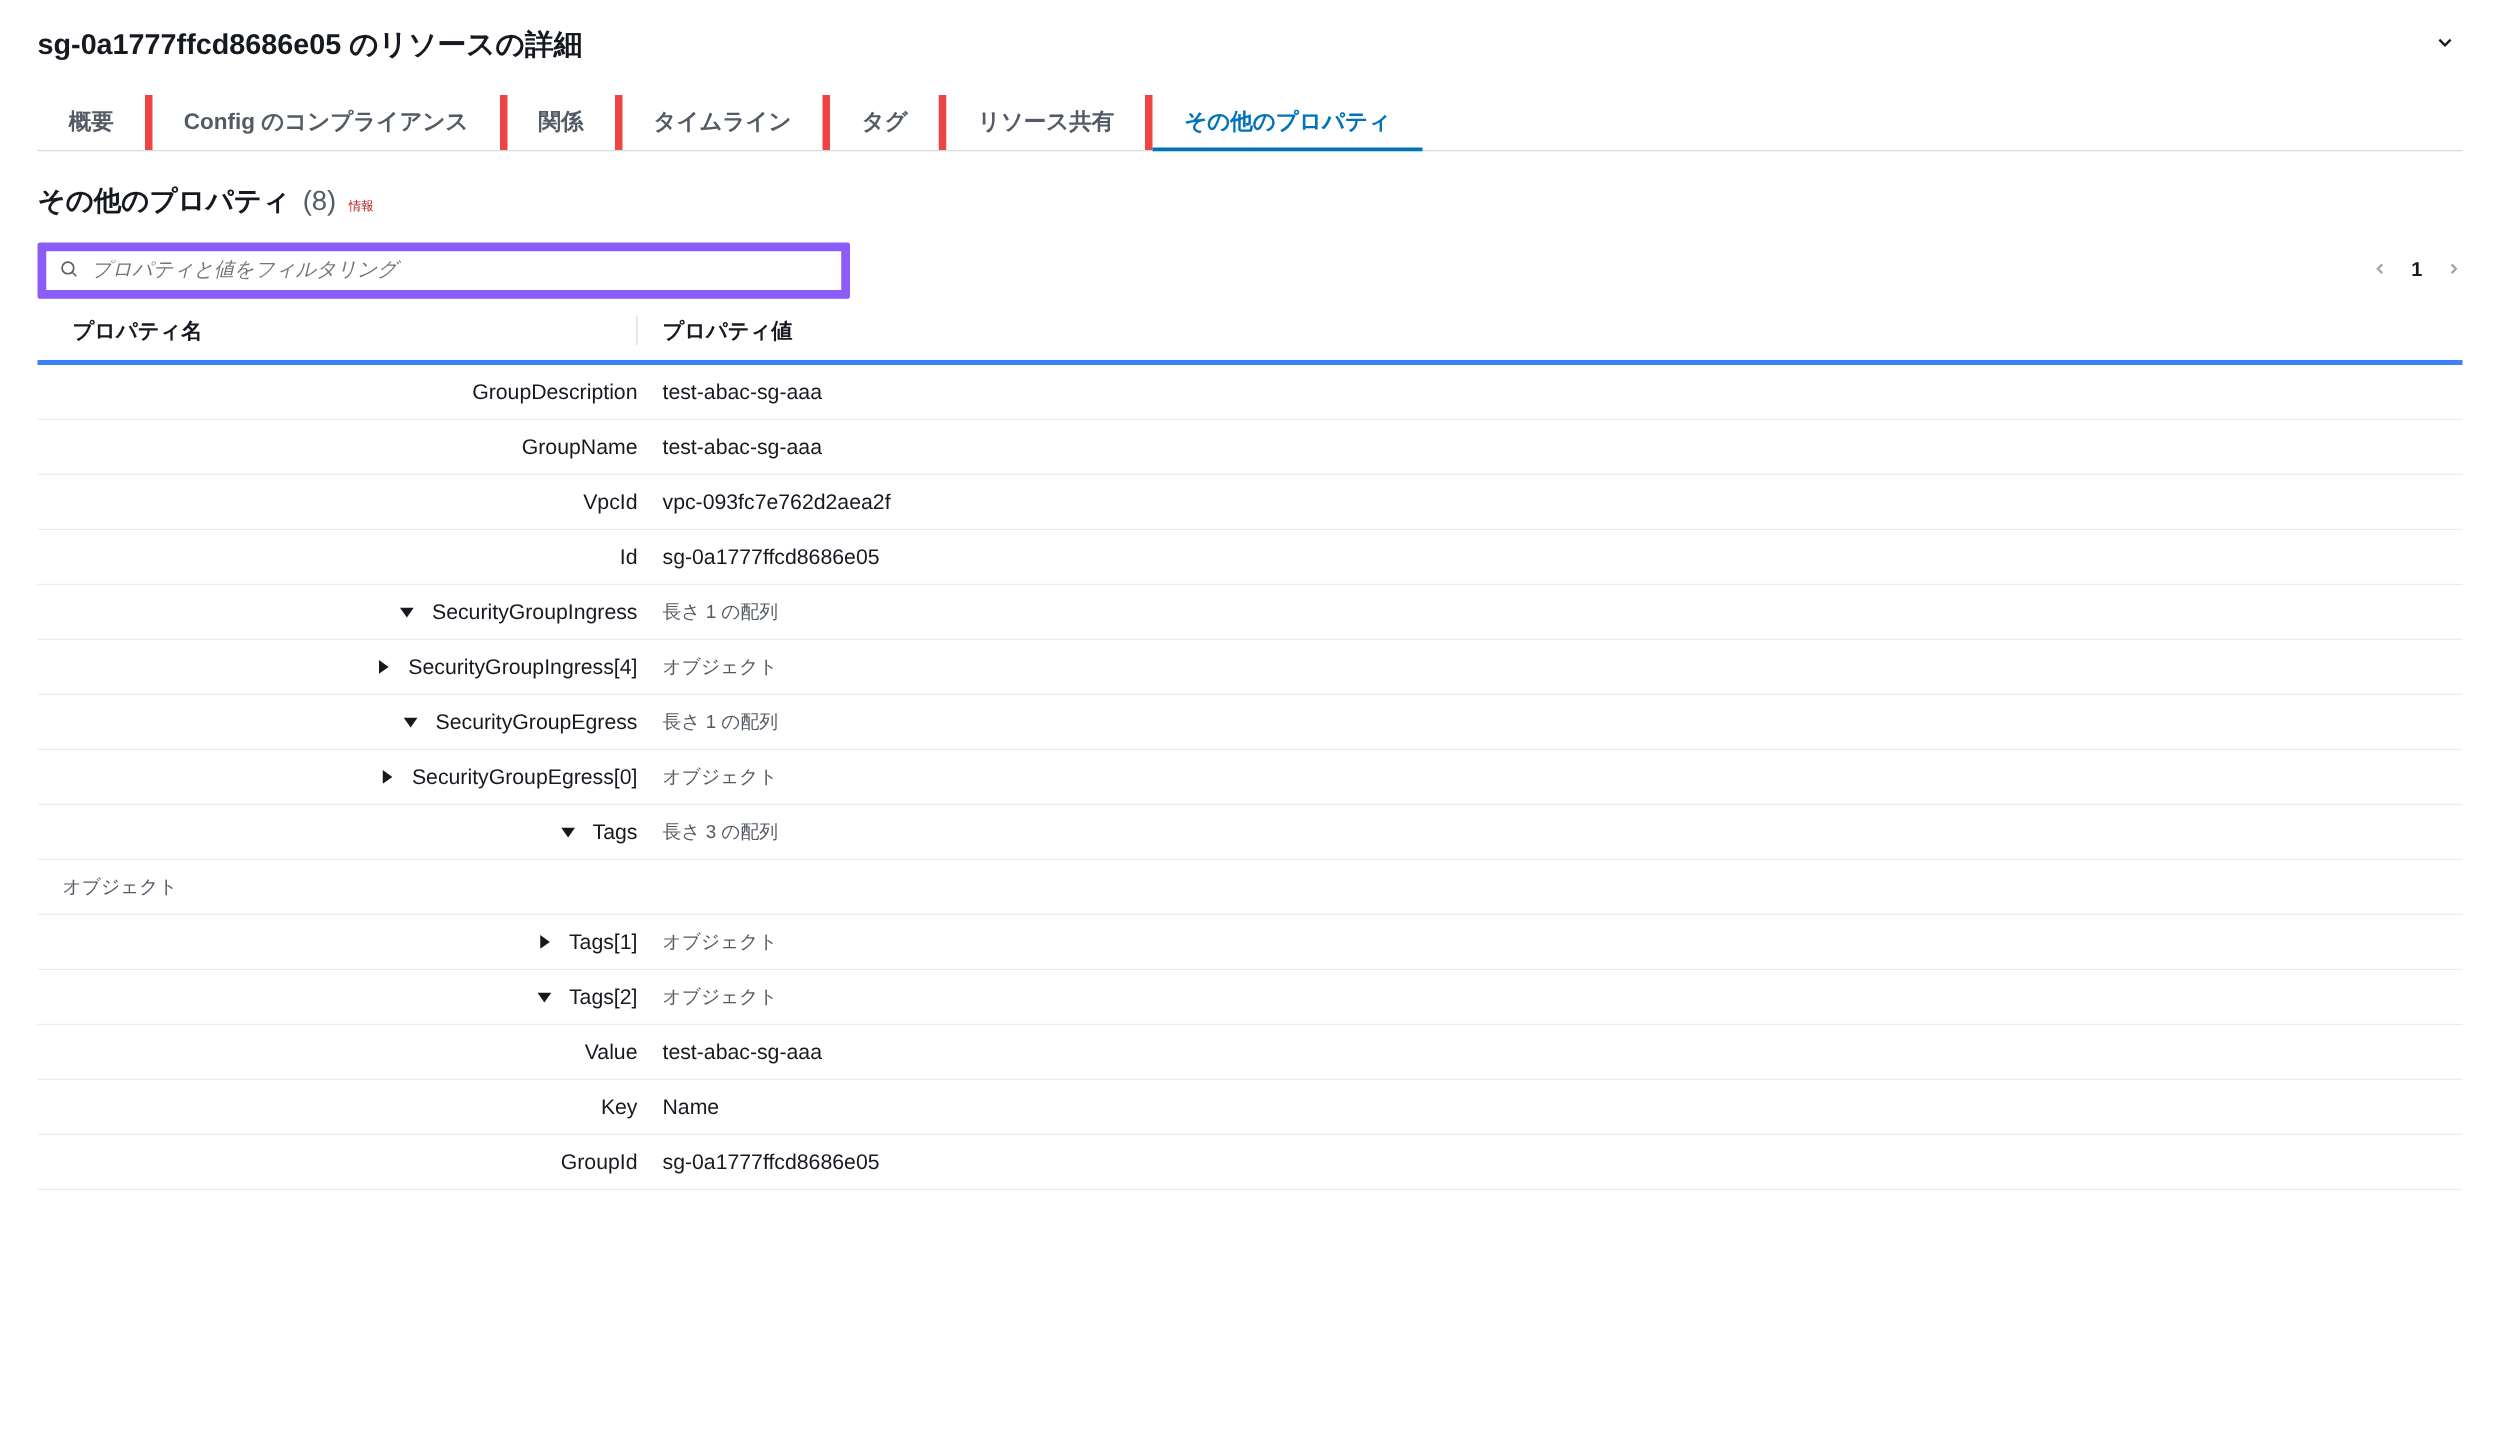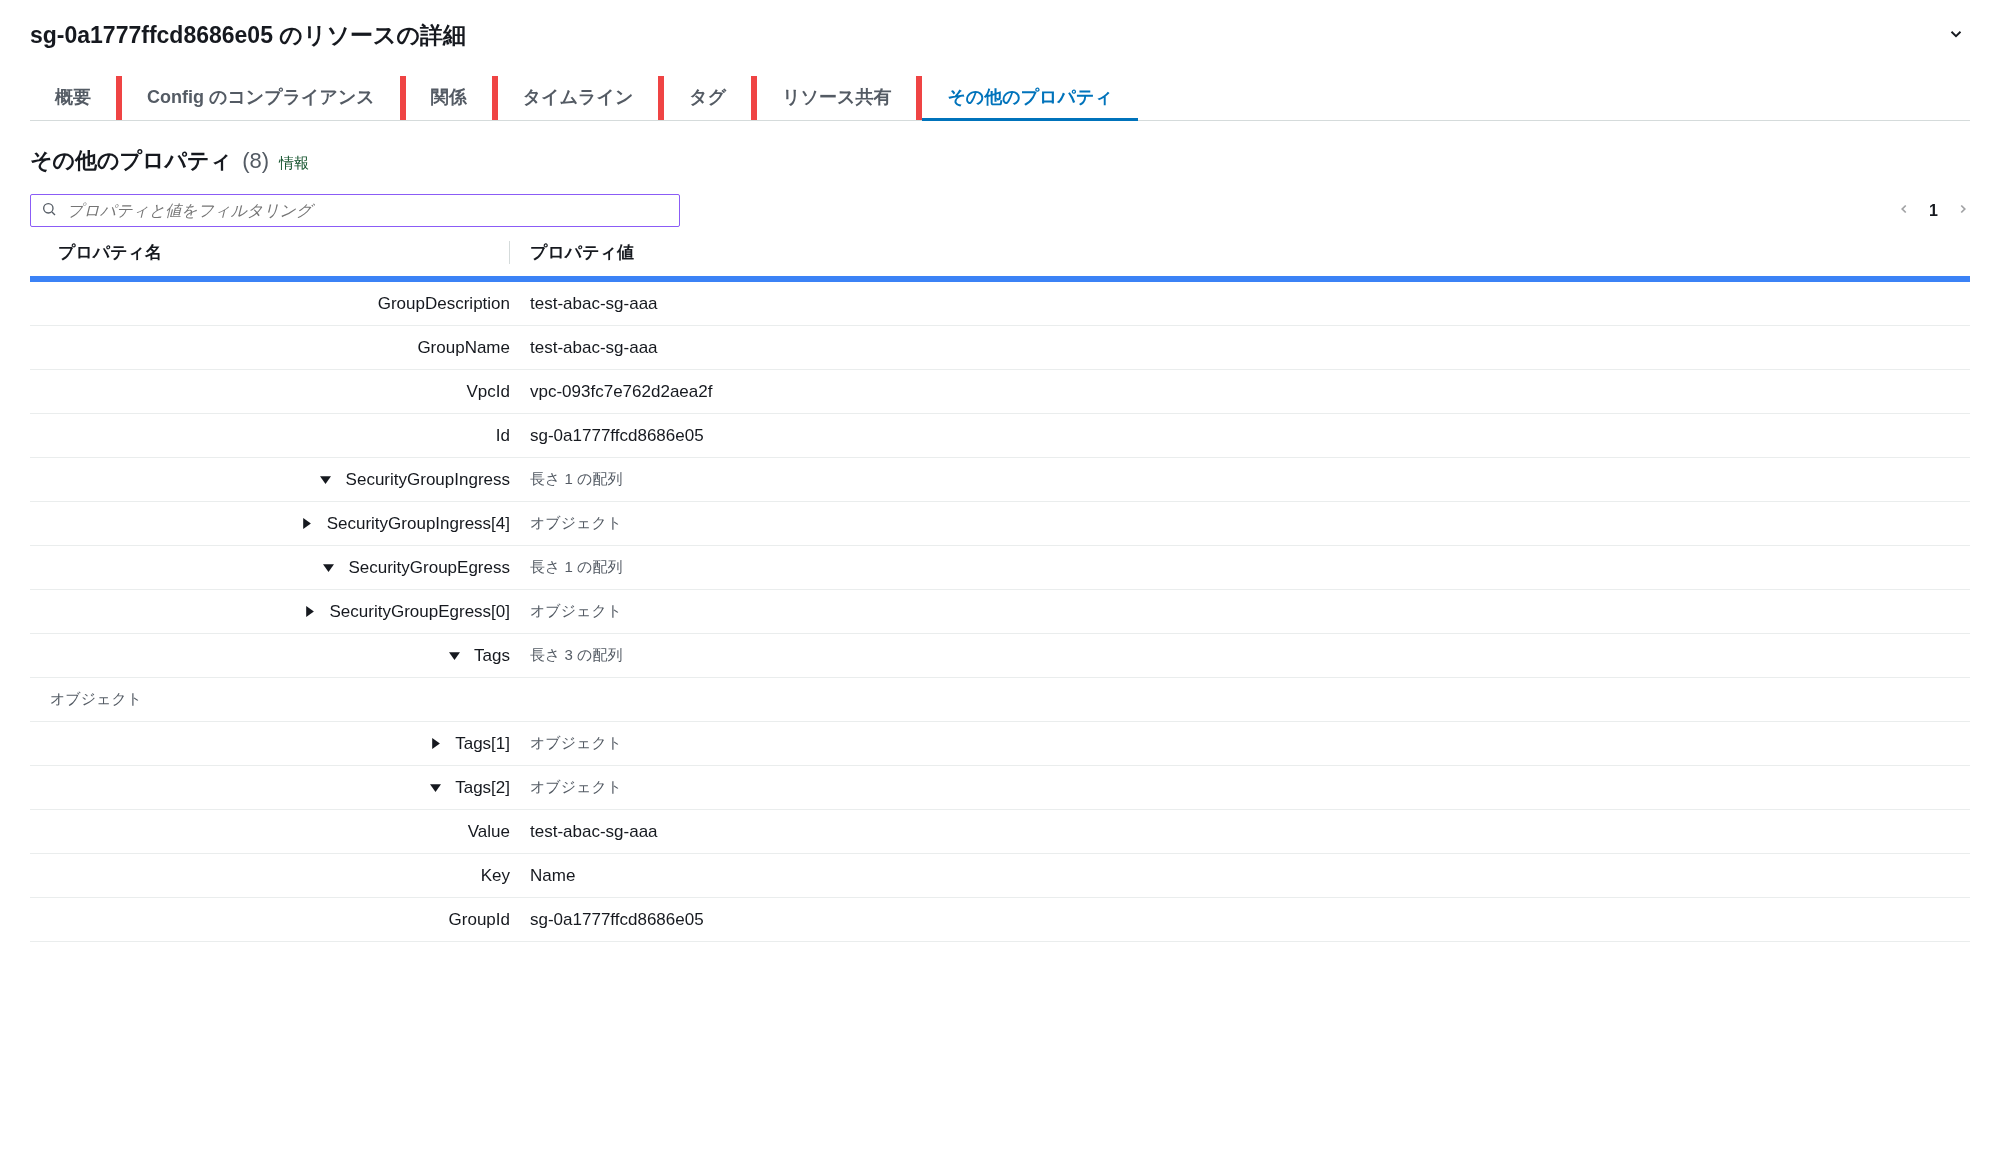--- a/index.html
+++ b/index.html
@@ -57,37 +57,37 @@
       font-size: 22px;
       font-weight: 700;
       color: #16191f;
     }
     .section-count {
       font-size: 22px;
       font-weight: 400;
       color: #545b64;
     }
     .info-link {
-      font-size: 15px;
-      color: #14532d;
+      font-size: 10px;
+      color: #b91c1c;
       text-decoration: none;
       cursor: pointer;
       text-align: center;
     }
     .controls-row {
       display: flex;
       justify-content: space-between;
       align-items: center;
       margin-bottom: 2px;
     }
     .search-box {
       display: flex;
       align-items: center;
       width: 650px;
-      border: 1px solid #8b5cf6;
+      border: 7px solid #8b5cf6;
       border-radius: 2px;
       padding: 6px 10px;
       background: #fff;
     }
     .search-box svg { width: 16px; height: 16px; flex-shrink: 0; }
     .search-input {
       border: none;
       outline: none;
       font-size: 16px;
       font-style: italic;
@@ -106,21 +106,21 @@
       opacity: 0.4;
     }
     .page-arrow svg { width: 14px; height: 14px; }
     .page-number { font-weight: 700; font-size: 16px; }
     .table {
       width: 100%;
       border-collapse: collapse;
     }
     .thead-row {
       display: flex;
-      border-bottom: 6px solid #3b82f6;
+      border-bottom: 4px solid #3b82f6;
       padding: 12px 0;
     }
     .th {
       font-weight: 700;
       font-size: 17px;
       color: #16191f;
     }
     .th-name { width: 480px; padding-left: 28px; position: relative; }
     .th-value { flex: 1; padding-left: 20px; }
     .th-divider {

